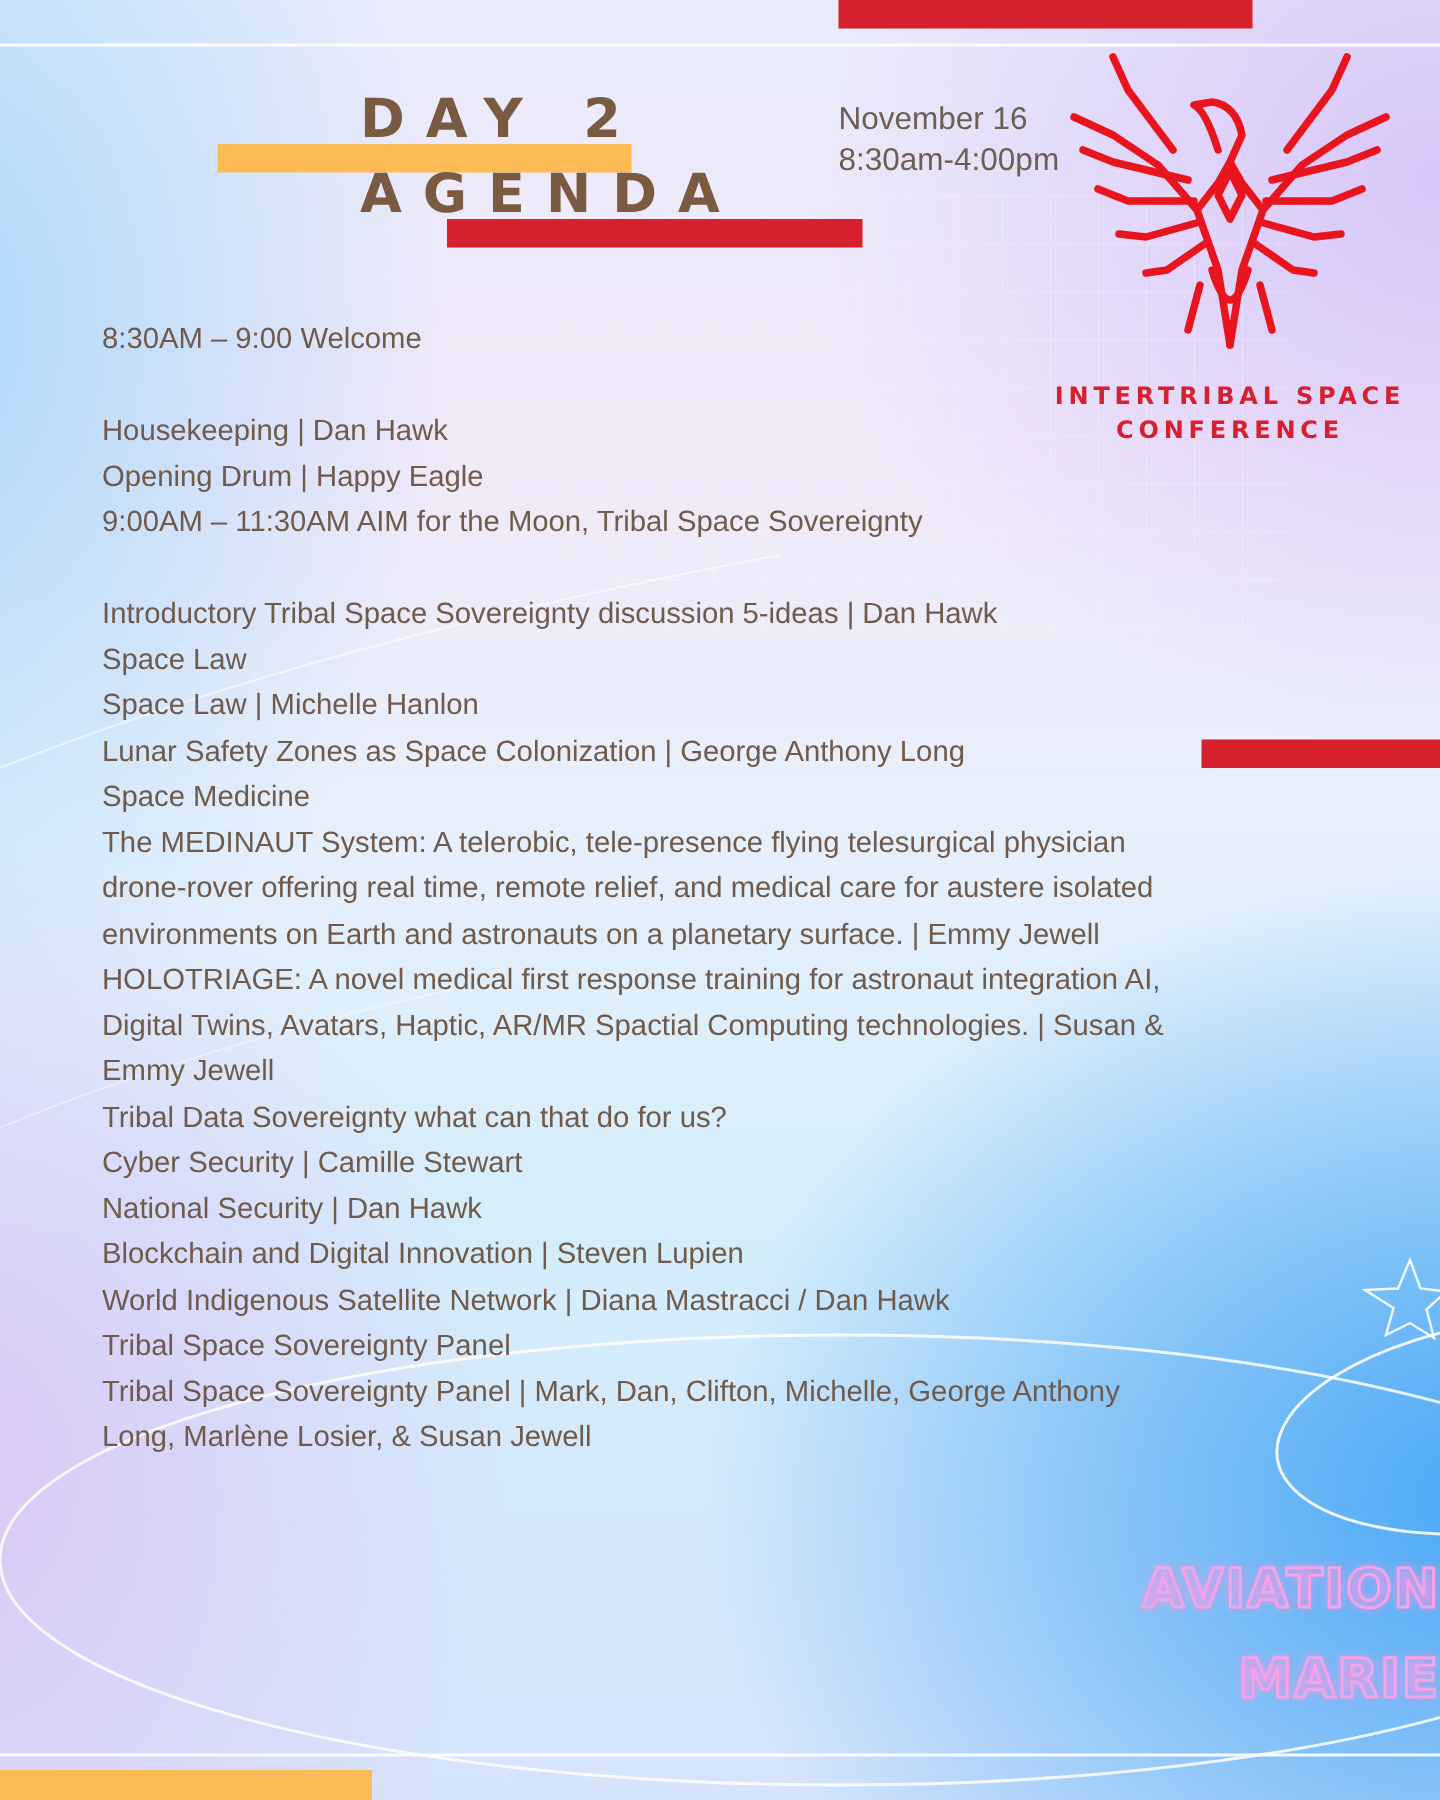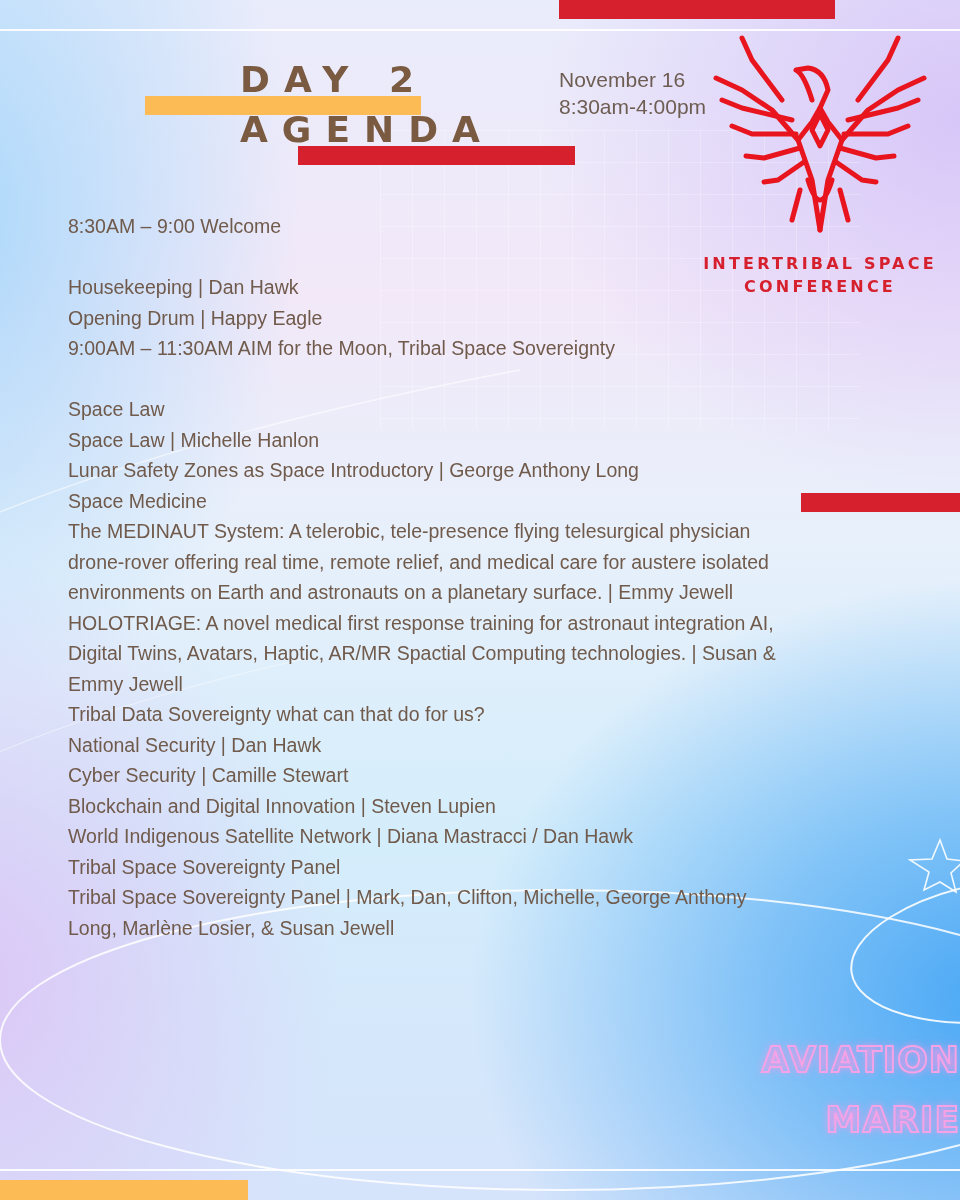--- a/index.html
+++ b/index.html
@@ -113,29 +113,30 @@
   <div>CONFERENCE</div>
 </div>
 
 <div class="agenda">
   <div class="line">8:30AM – 9:00 Welcome</div>
   <div class="gap"></div>
   <div class="line">Housekeeping | Dan Hawk</div>
   <div class="line">Opening Drum | Happy Eagle</div>
   <div class="line">9:00AM – 11:30AM AIM for the Moon, Tribal Space Sovereignty</div>
   <div class="gap"></div>
+  <div class="line">Introductory Tribal Space Sovereignty discussion 5-ideas | Dan Hawk</div>
   <div class="line">Space Law</div>
   <div class="line">Space Law | Michelle Hanlon</div>
-  <div class="line">Lunar Safety Zones as Space Introductory | George Anthony Long</div>
+  <div class="line">Lunar Safety Zones as Space Colonization | George Anthony Long</div>
   <div class="line">Space Medicine</div>
   <div class="line" style="width:715px;">The MEDINAUT System: A telerobic, tele-presence flying telesurgical physician drone-rover offering real time, remote relief, and medical care for austere isolated environments on Earth and astronauts on a planetary surface. | Emmy Jewell</div>
   <div class="line" style="width:715px;">HOLOTRIAGE: A novel medical first response training for astronaut integration AI, Digital Twins, Avatars, Haptic, AR/MR Spactial Computing technologies. | Susan &amp; Emmy Jewell</div>
   <div class="line">Tribal Data Sovereignty what can that do for us?</div>
+  <div class="line">Cyber Security | Camille Stewart</div>
   <div class="line">National Security | Dan Hawk</div>
-  <div class="line">Cyber Security | Camille Stewart</div>
   <div class="line">Blockchain and Digital Innovation | Steven Lupien</div>
   <div class="line">World Indigenous Satellite Network | Diana Mastracci / Dan Hawk</div>
   <div class="line">Tribal Space Sovereignty Panel</div>
   <div class="line" style="width:680px;">Tribal Space Sovereignty Panel | Mark, Dan, Clifton, Michelle, George Anthony Long, Marlène Losier, &amp; Susan Jewell</div>
 </div>
 
 <div class="signature">
   <div>AVIATION</div>
   <div>MARIE</div>
 </div>

